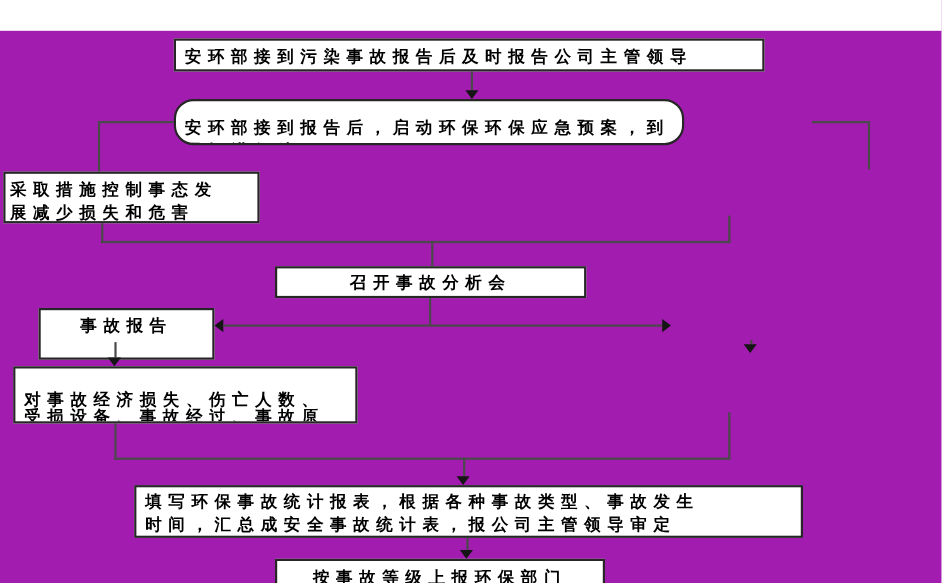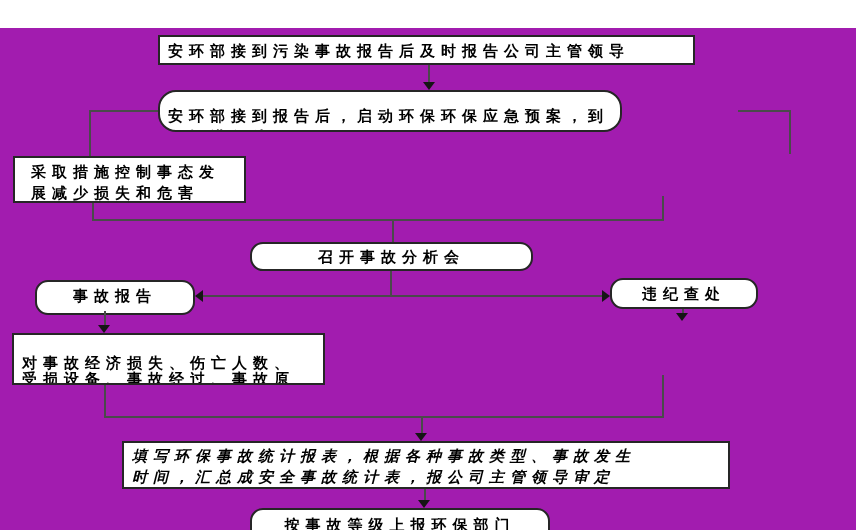--- a/index.html
+++ b/index.html
@@ -18,54 +18,53 @@
     background:#ffffff;
     color:#000000;
     font-size:15px;
     font-weight:bold;
     line-height:21px;
     letter-spacing:6px;
     white-space:pre-line;
     padding:4px 8px;
     overflow:hidden;
   }
-  .node.center{text-align:center;border-radius:13px;}
+  .node.center{text-align:center;}
   .vline{position:absolute;width:2px;background:#4a4a4a;}
   .hline{position:absolute;height:2px;background:#4a4a4a;}
   .arr{position:absolute;width:0;height:0;}
   .arr-down{border-left:6px solid transparent;border-right:6px solid transparent;border-top:8px solid #151515;}
   .arr-left{border-top:6px solid transparent;border-bottom:6px solid transparent;border-right:8px solid #151515;}
   .arr-right{border-top:6px solid transparent;border-bottom:6px solid transparent;border-left:8px solid #151515;}
 </style>
 </head>
 <body>
 
 <div id="stage">
 
   <div class="node" style="left:158px;top:7px;width:537px;height:30px;">安环部接到污染事故报告后及时报告公司主管领导</div>
 
   <div class="node" style="left:158px;top:62px;width:464px;height:42px;padding-top:14px;border-radius:18px;">安环部接到报告后，启动环保环保应急预案，到现场进行处
 理，对污染源进行处置</div>
 
-  <div class="node" style="left:13px;top:128px;width:233px;height:47px;padding-left:16px;">采取措施控制事态发
+  <div class="node" style="left:3px;top:128px;width:233px;height:47px;padding-left:4px;">采取措施控制事态发
 展减少损失和危害</div>
 
 
   <div class="node center" style="left:250px;top:214px;width:283px;height:29px;padding-top:3px;">召开事故分析会</div>
 
-  <div class="node center" style="left:35px;top:252px;width:160px;height:35px;">事故报告</div>
+  <div class="node center" style="left:35px;top:252px;width:160px;height:47px;">事故报告</div>
 
-  <div class="node center" style="left:610px;top:250px;width:148px;height:31px;">违纪查处</div>
 
   <div class="node" style="left:12px;top:305px;width:313px;height:52px;line-height:16px;padding-top:20px;">对事故经济损失、伤亡人数、
 受损设备、事故经过、事故原
 因以及采取的防范措施</div>
 
 
-  <div class="node" style="left:122px;top:413px;width:608px;height:48px;padding-top:3px;font-style:italic;">填写环保事故统计报表，根据各种事故类型、事故发生
+  <div class="node" style="left:122px;top:413px;width:608px;height:48px;padding-top:3px;">填写环保事故统计报表，根据各种事故类型、事故发生
 时间，汇总成安全事故统计表，报公司主管领导审定</div>
 
   <div class="node center" style="left:250px;top:480px;width:300px;height:45px;padding-top:5px;">按事故等级上报环保部门</div>
 
   <div class="vline" style="left:428px;top:37px;height:18px;"></div>
   <div class="arr arr-down" style="left:423px;top:54px;"></div>
 
   <div class="hline" style="left:90px;top:82px;width:68px;"></div>
   <div class="vline" style="left:89px;top:82px;height:46px;"></div>
 

